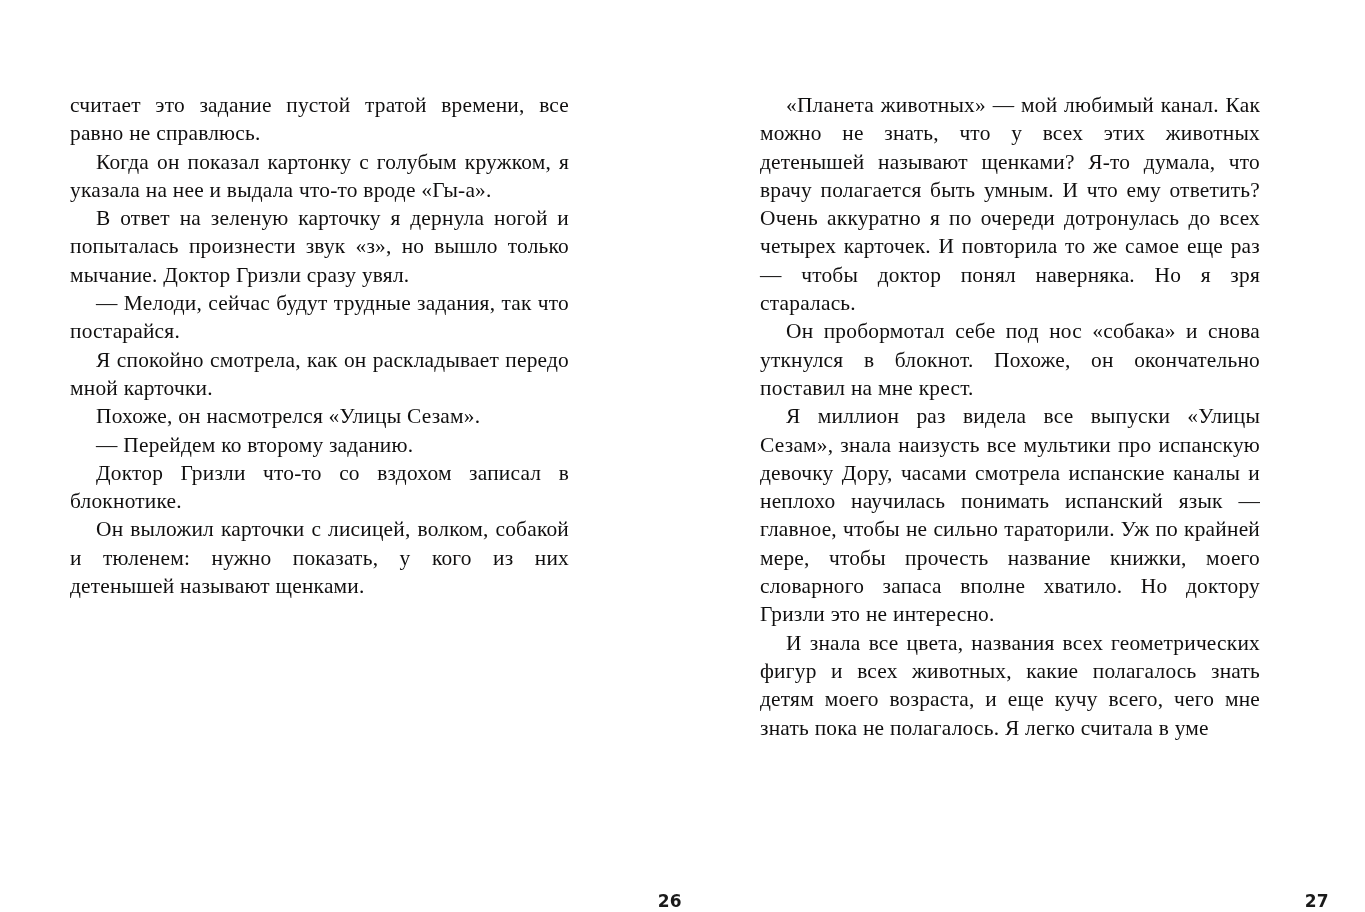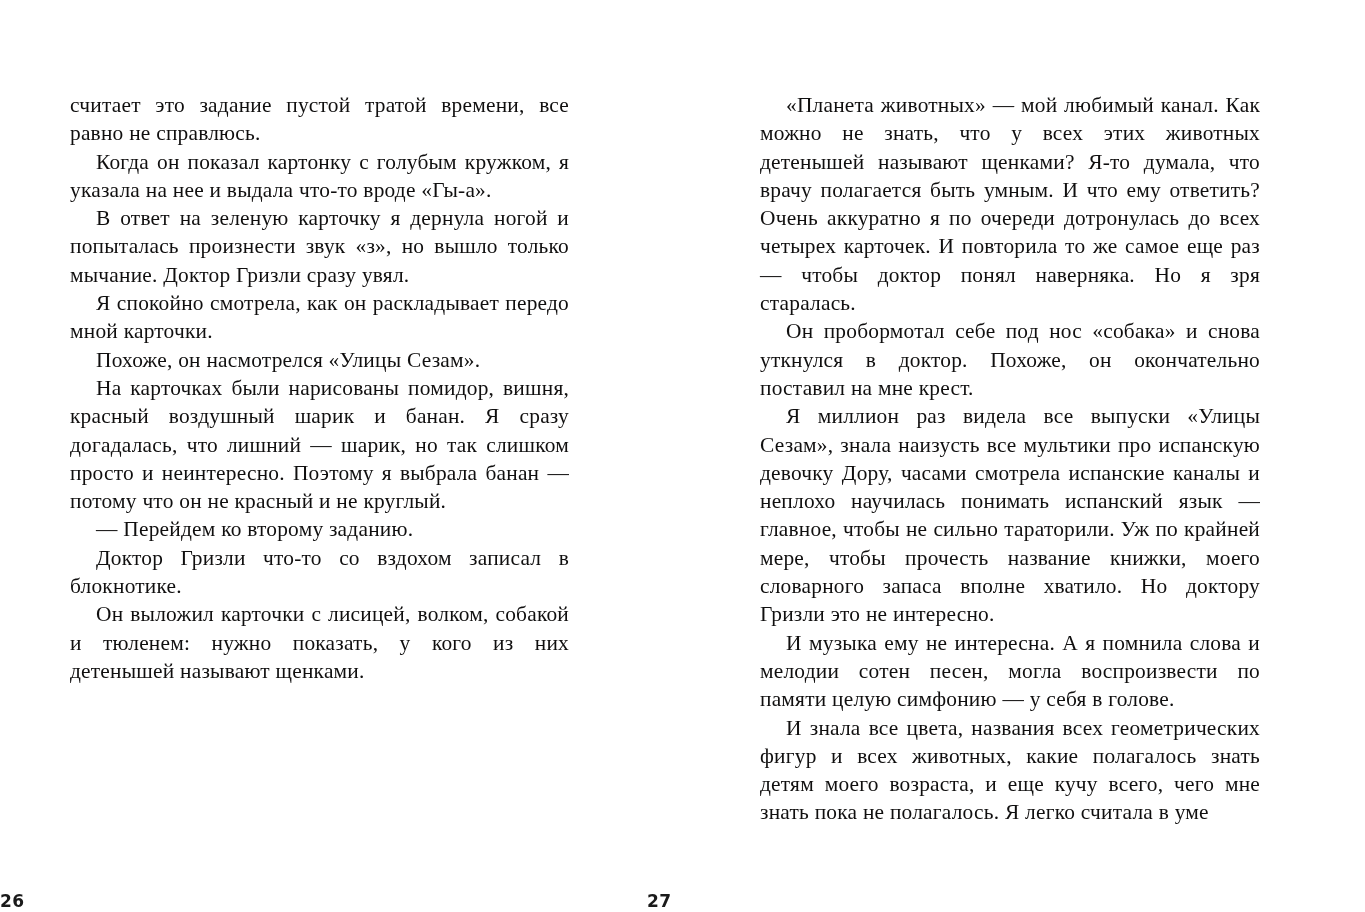--- a/index.html
+++ b/index.html
@@ -58,52 +58,51 @@
 
   .paragraph.continuation {
     text-indent: 0;
   }
 
   .page-number {
     position: absolute;
     width: 100%;
     left: 0;
     top: 855px;
-    text-align: left;
+    text-align: right;
     font-family: "DejaVu Sans", "Liberation Sans", sans-serif;
     font-size: 17px;
     font-weight: 700;
     color: #1a1a1a;
     letter-spacing: 0.02em;
   }
 </style>
 </head>
 <body>
 
 <div class="page-spread">
 
   <div class="book-page left">
     <div class="text-column">
       <p class="paragraph continuation">считает это задание пустой тратой времени, все равно не справлюсь.</p>
       <p class="paragraph">Когда он показал картонку с голубым кружком, я указала на нее и выдала что-то вроде «Гы-а».</p>
       <p class="paragraph">В ответ на зеленую карточку я дернула ногой и попыталась произнести звук «з», но вышло только мычание. Доктор Гризли сразу увял.</p>
+      <p class="paragraph">— Мелоди, сейчас будут трудные задания, так что постарайся.</p>
       <p class="paragraph">Я спокойно смотрела, как он раскладывает передо мной карточки.</p>
       <p class="paragraph">Похоже, он насмотрелся «Улицы Сезам».</p>
-      <p class="paragraph">На карточках были нарисованы помидор, вишня, красный воздушный шарик и банан. Я сразу догадалась, что лишний — шарик, но так слишком просто и неинтересно. Поэтому я выбрала банан — потому что он не красный и не круглый.</p>
       <p class="paragraph">— Перейдем ко второму заданию.</p>
       <p class="paragraph">Доктор Гризли что-то со вздохом записал в блокнотике.</p>
       <p class="paragraph">Он выложил карточки с лисицей, волком, собакой и тюленем: нужно показать, у кого из них детенышей называют щенками.</p>
     </div>
     <div class="page-number">26</div>
   </div>
 
   <div class="book-page right">
     <div class="text-column">
       <p class="paragraph">«Планета животных» — мой любимый канал. Как можно не знать, что у всех этих животных детенышей называют щенками? Я-то думала, что врачу полагается быть умным. И что ему ответить? Очень аккуратно я по очереди дотронулась до всех четырех карточек. И повторила то же самое еще раз — чтобы доктор понял наверняка. Но я зря старалась.</p>
-      <p class="paragraph">Он пробормотал себе под нос «собака» и снова уткнулся в доктор. Похоже, он окончательно поставил на мне крест.</p>
+      <p class="paragraph">Он пробормотал себе под нос «собака» и снова уткнулся в блокнот. Похоже, он окончательно поставил на мне крест.</p>
       <p class="paragraph">Я миллион раз видела все выпуски «Улицы Сезам», знала наизусть все мультики про испанскую девочку Дору, часами смотрела испанские каналы и неплохо научилась понимать испанский язык — главное, чтобы не сильно тараторили. Уж по крайней мере, чтобы прочесть название книжки, моего словарного запаса вполне хватило. Но доктору Гризли это не интересно.</p>
-      <p class="paragraph">И музыка ему не интересна. А я помнила слова и мелодии сотен песен, могла воспроизвести по памяти целую симфонию — у себя в голове.</p>
       <p class="paragraph">И знала все цвета, названия всех геометрических фигур и всех животных, какие полагалось знать детям моего возраста, и еще кучу всего, чего мне знать пока не полагалось. Я легко считала в уме</p>
     </div>
     <div class="page-number">27</div>
   </div>
 
 </div>
 
 </body></html>

